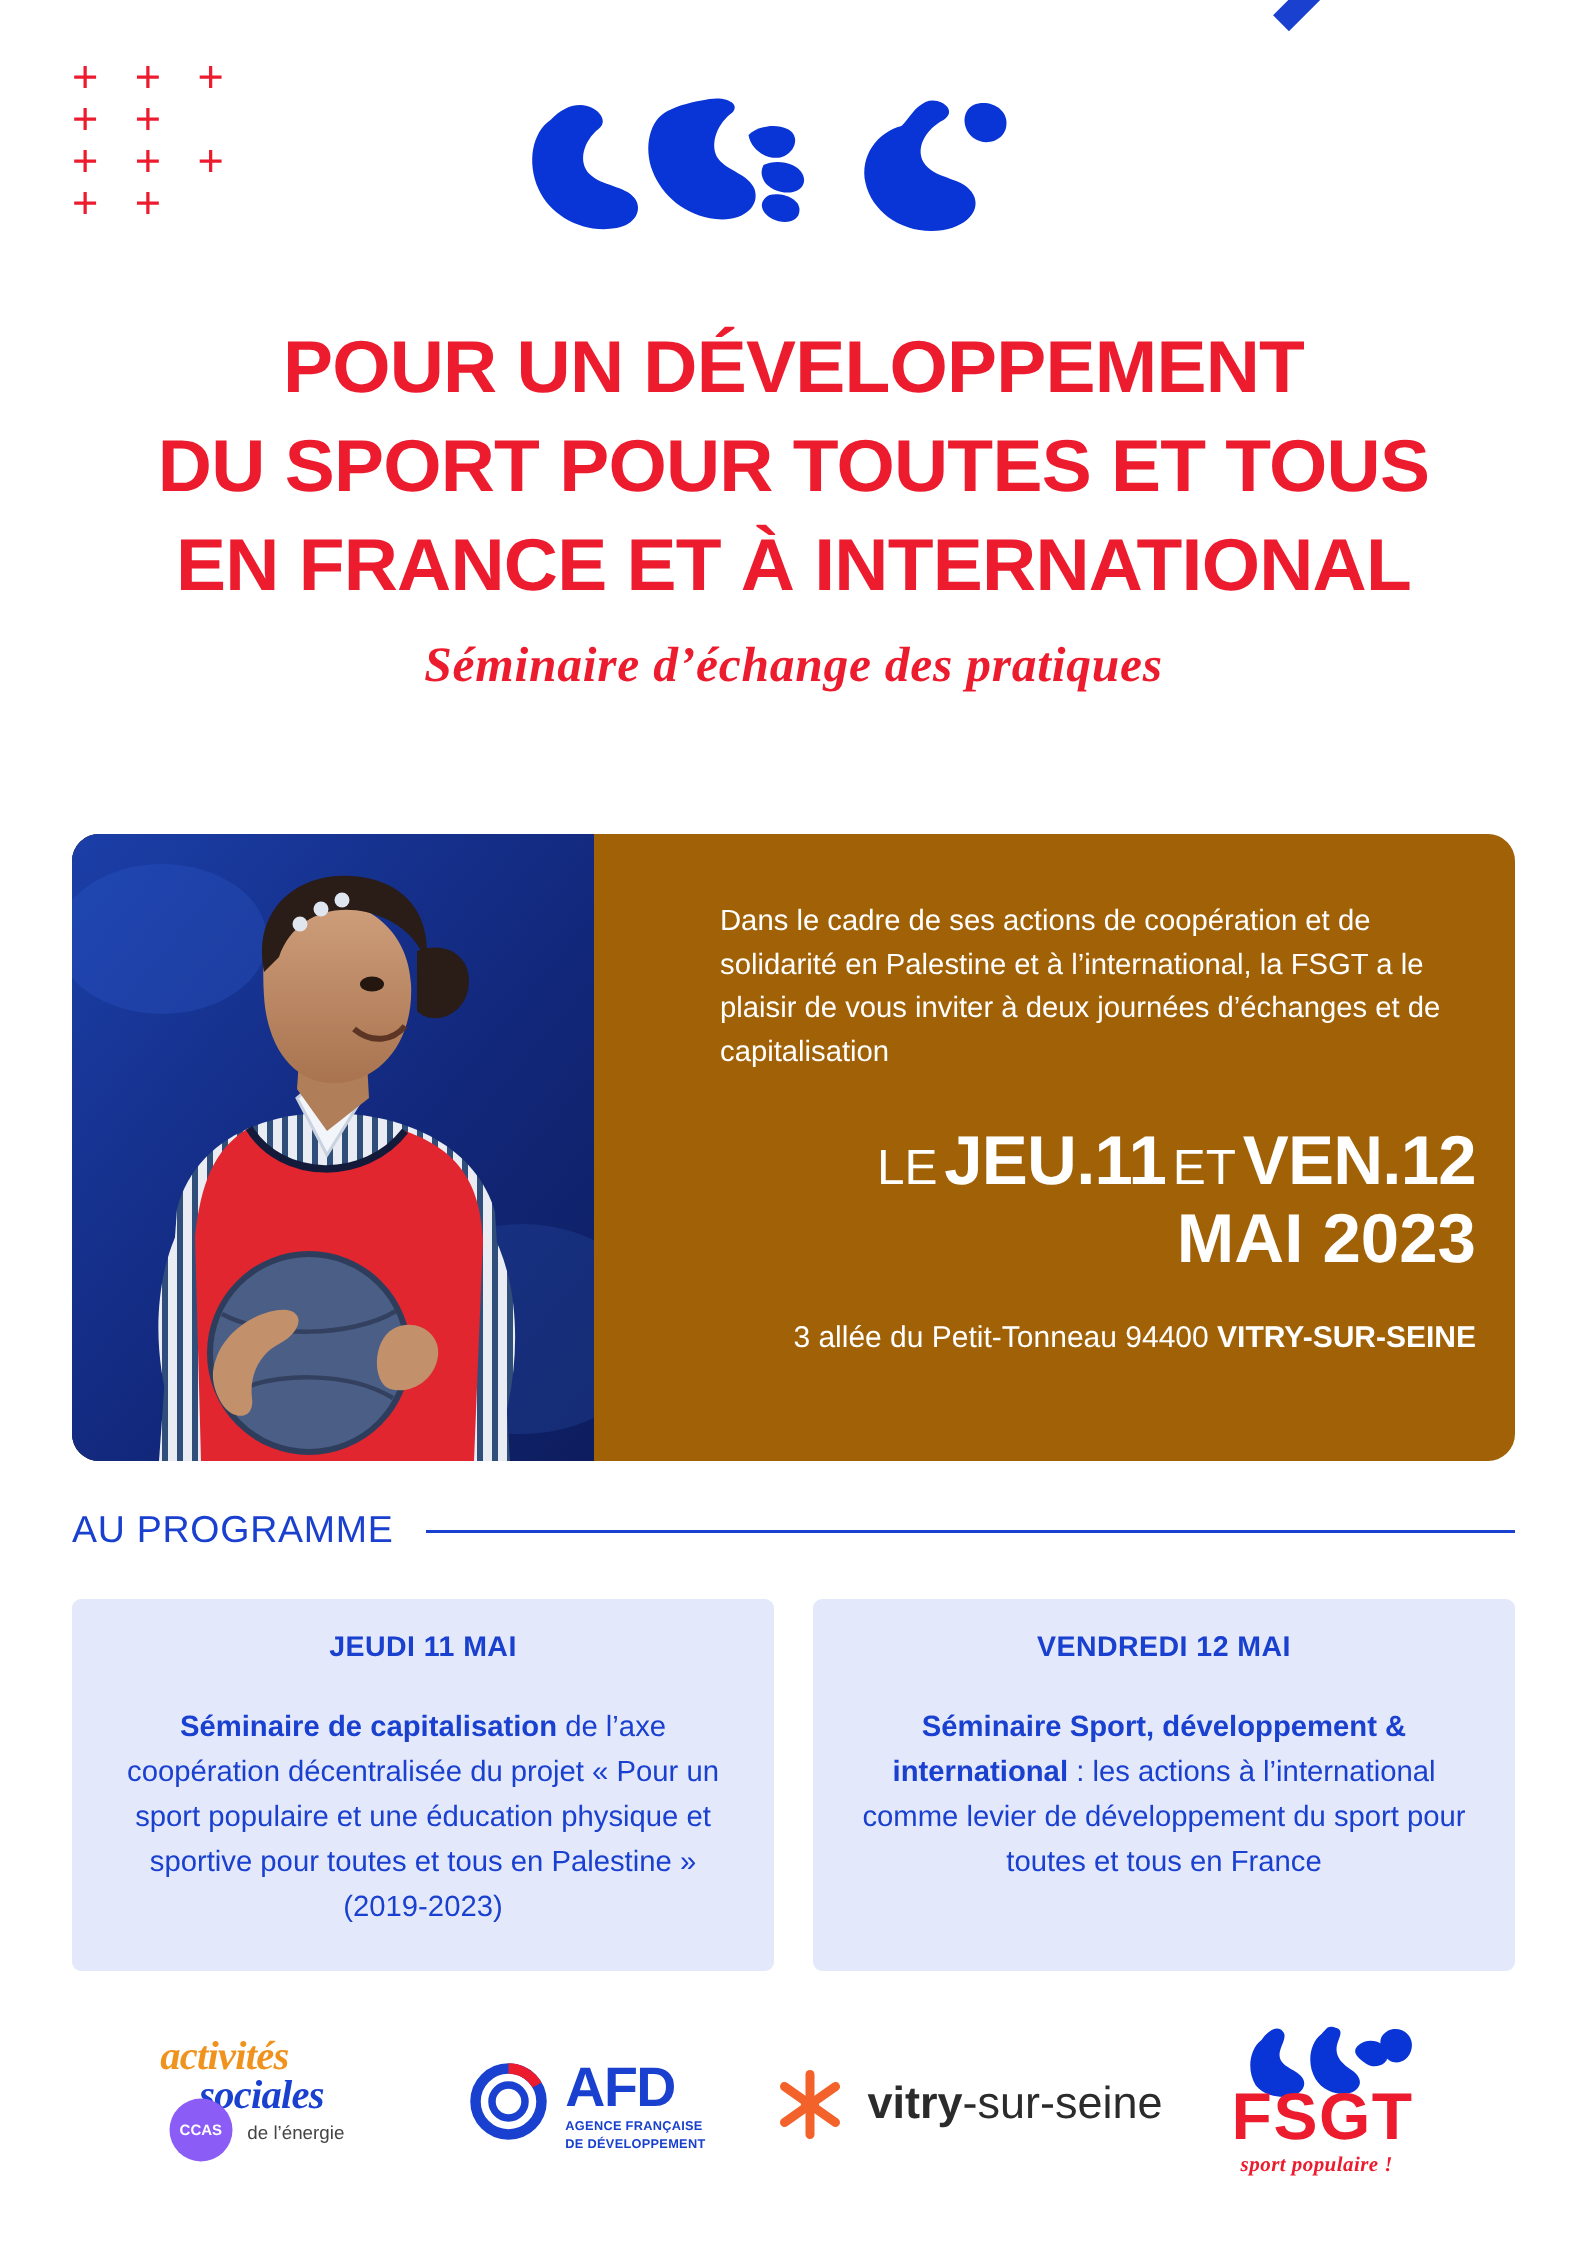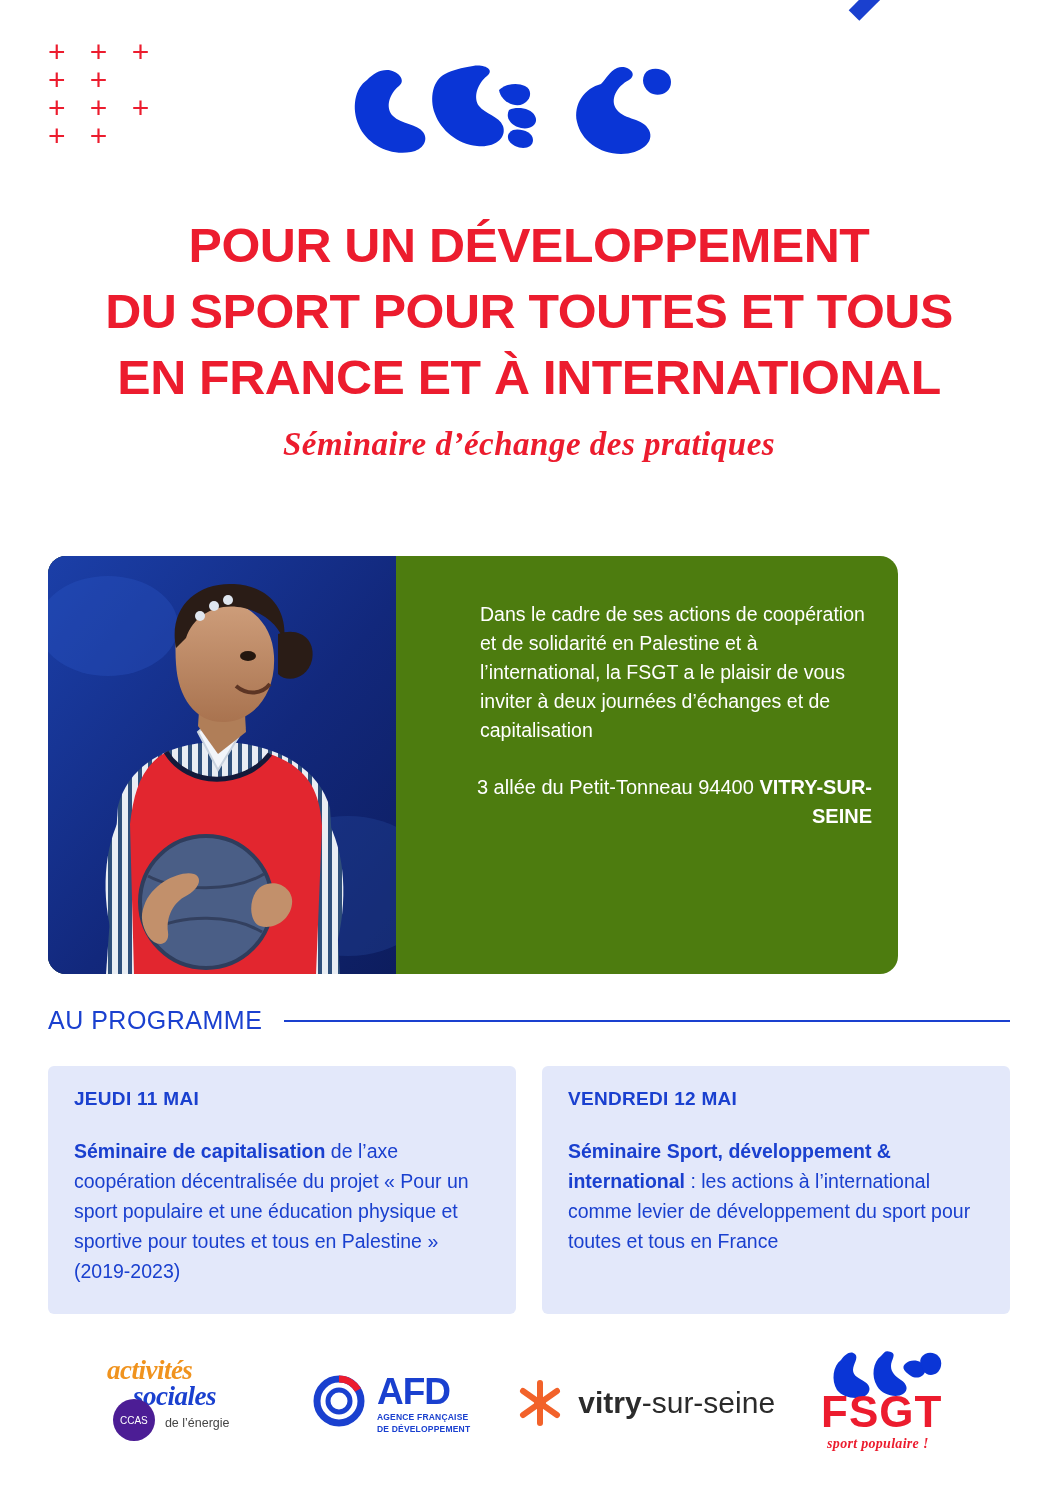--- a/index.html
+++ b/index.html
@@ -87,22 +87,22 @@
     font-style: italic;
     font-weight: bold;
     font-size: 33px;
     letter-spacing: 0.5px;
   }
 
   
   .hero {
     position: absolute;
     top: 556px; left: 48px;
-    width: 850px; height: 418px;
-    background: #4d7c0f;
+    width: 962px; height: 418px;
+    background: #a16207;
     border-radius: 18px;
     overflow: hidden;
     display: flex;
   }
   .hero-photo {
     width: 348px;
     height: 418px;
     position: relative;
     overflow: hidden;
     flex: 0 0 348px;
@@ -163,21 +163,21 @@
     top: 1066px; left: 48px;
     width: 962px;
     display: flex;
     gap: 26px;
   }
   .card {
     flex: 1;
     background: #e3e8fa;
     border-radius: 6px;
     padding: 22px 26px 28px;
-    text-align: left;
+    text-align: center;
     color: #1a40cf;
   }
   .card-day {
     font-weight: bold;
     font-size: 19px;
     letter-spacing: 0.3px;
     margin-bottom: 26px;
   }
   .card-body {
     font-size: 19.5px;
@@ -221,23 +221,23 @@
   .ccas-act {
     font-family: "Liberation Serif", serif; font-style: italic; font-weight: bold;
     font-size: 27px; color:#f0931e; letter-spacing: -0.5px;
   }
   .ccas-soc {
     font-family: "Liberation Serif", serif; font-style: italic; font-weight: bold;
     font-size: 27px; color:#1a40cf; letter-spacing: -0.5px;
   }
   .ccas-en { font-size: 12.5px; color: #444; }
   .ccas-badge {
-    width: 42px; height: 42px; border-radius: 50%; background:#4c1d95;
+    width: 42px; height: 42px; border-radius: 50%; background:#8b5cf6;
     display:flex; align-items:center; justify-content:center; color:#fff;
-    font-size: 10px; font-weight:normal;
+    font-size: 10px; font-weight:bold;
   }
 </style>
 </head>
 <body>
 
 <div class="corner-tr">
 
   <div class="stripe" style="background:#1a40cf; top:8px;  left:56px;"></div>
 
 </div>
@@ -331,20 +331,29 @@
       <path d="M104,374 C134,358 184,358 214,376" fill="none" stroke="#33405f" stroke-width="3"></path>
 
       <path d="M96,350 C104,326 134,314 146,318 C156,322 150,334 138,340 C126,346 118,360 120,376 C122,390 108,392 100,380 C94,370 92,360 96,350 Z" fill="#c2906b"></path>
       <path d="M214,330 C228,322 246,332 244,348 C242,364 226,374 212,370 C200,366 200,338 214,330 Z" fill="#c2906b"></path>
     </svg>
   </div>
 
   <div class="hero-text">
     <div class="hero-intro">Dans le cadre de ses actions de coopération et de solidarité en Palestine et à l’international, la FSGT a le plaisir de vous inviter à deux journées d’échanges et de capitalisation</div>
 
+    <div class="hero-date">
+      <div>
+        <span class="date-small">LE</span>
+        <span class="date-big">JEU.11</span>
+        <span class="date-small">ET</span>
+        <span class="date-big">VEN.12</span>
+      </div>
+      <div class="date-row2">MAI 2023</div>
+    </div>
 
     <div class="hero-venue">
       <div>
         <span>3 allée du Petit-Tonneau 94400</span>
         <b>VITRY-SUR-SEINE</b>
       </div>
     </div>
   </div>
 </div>
 

